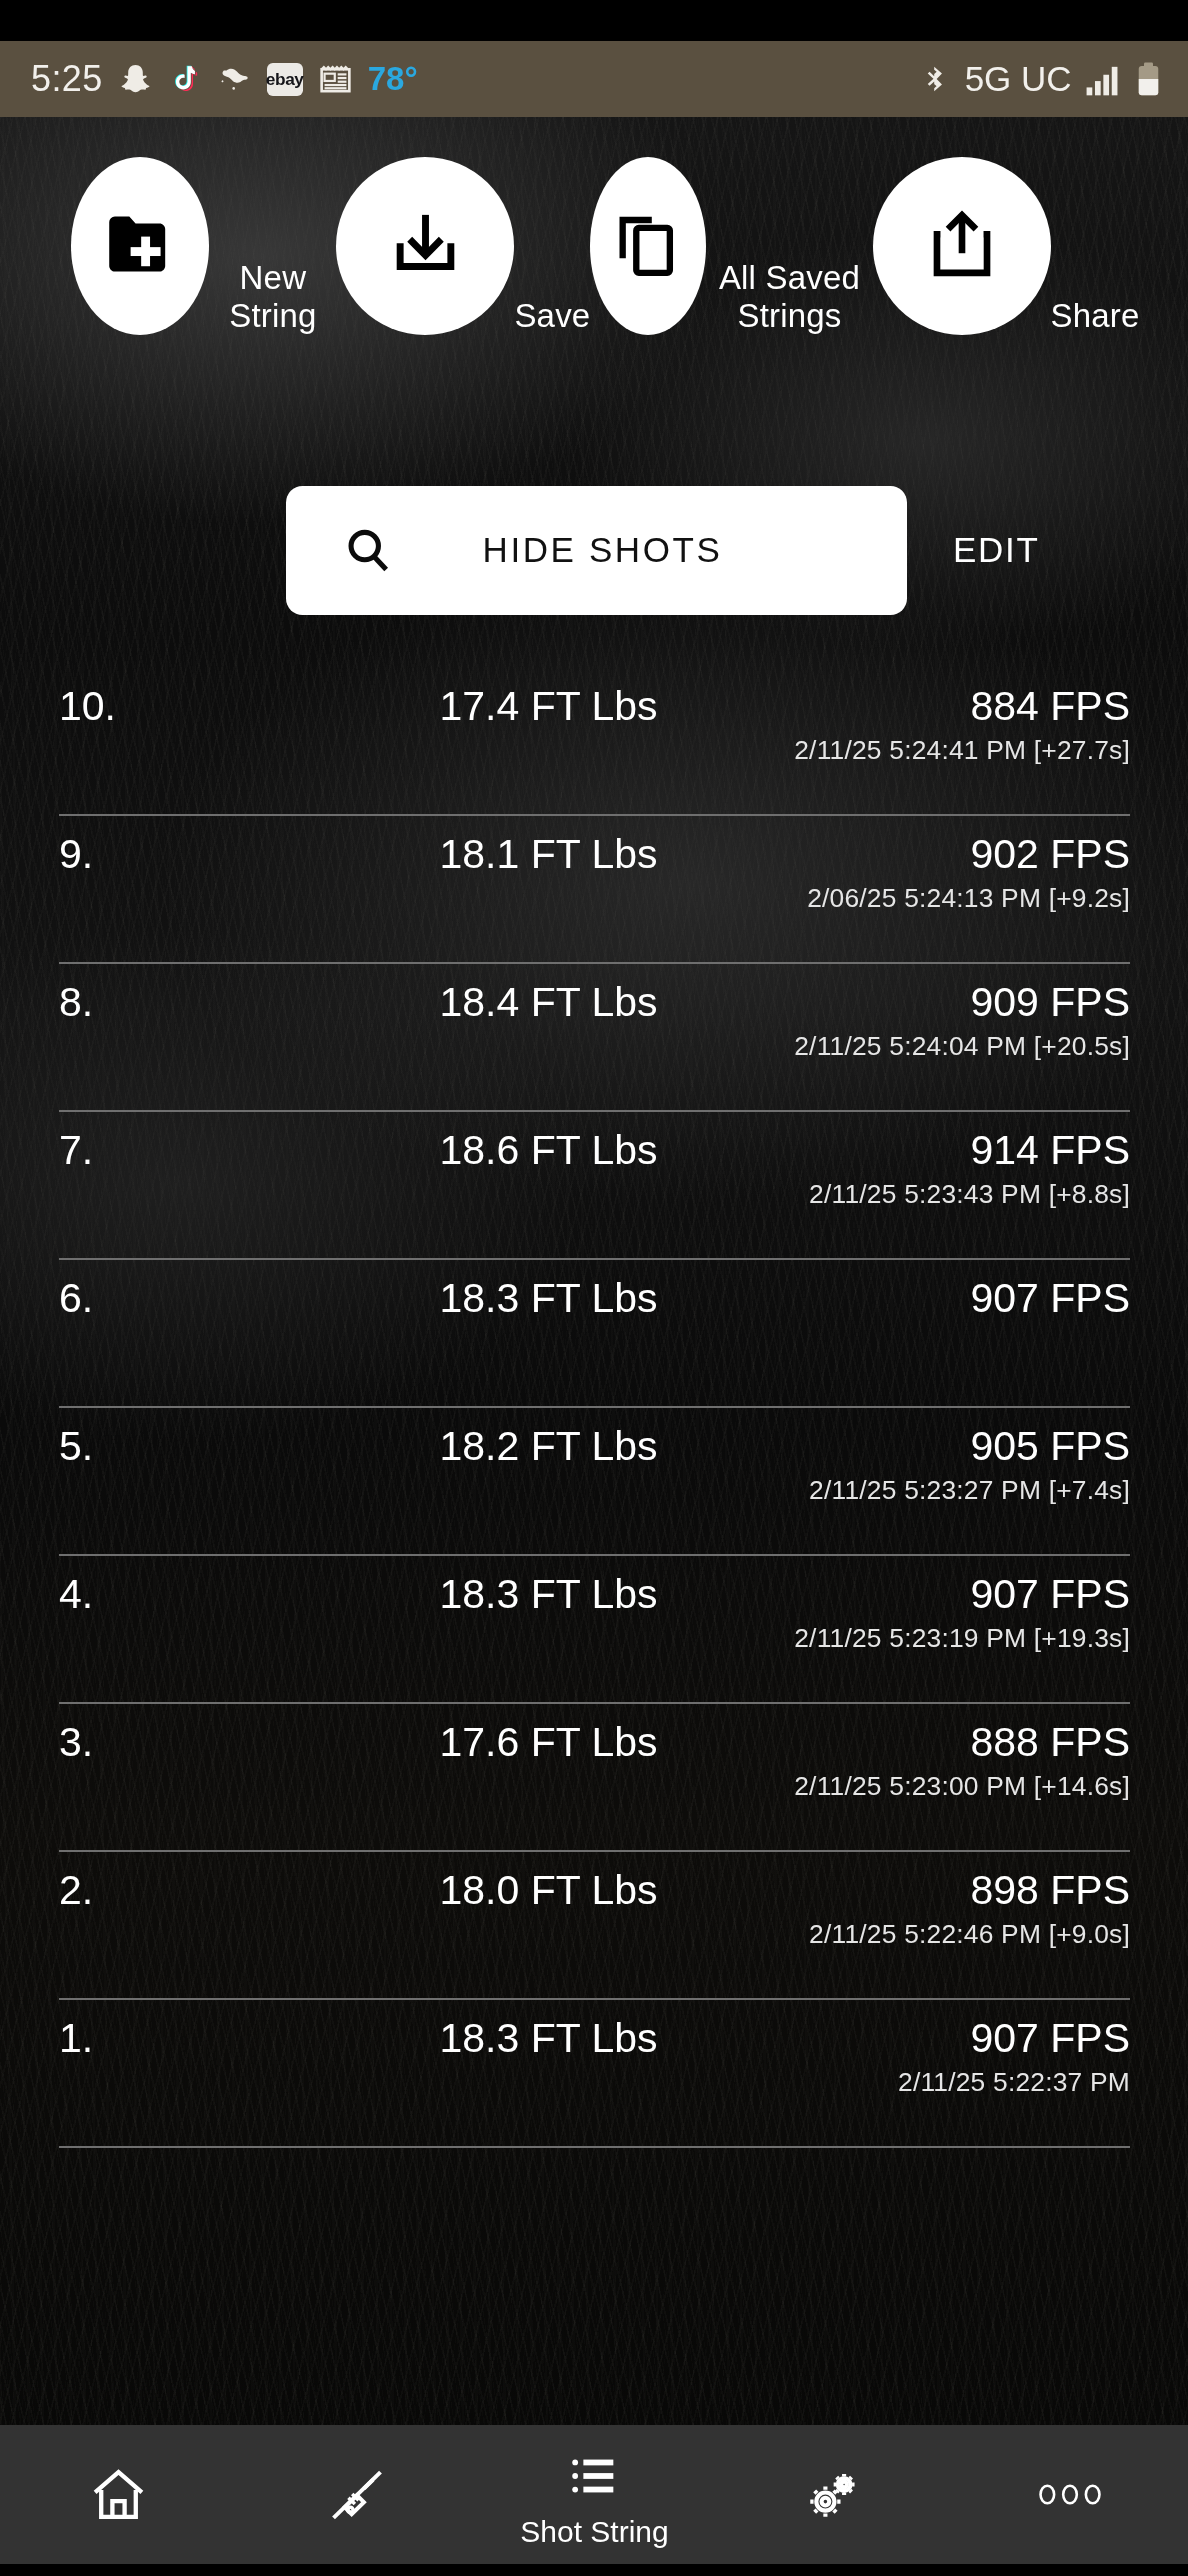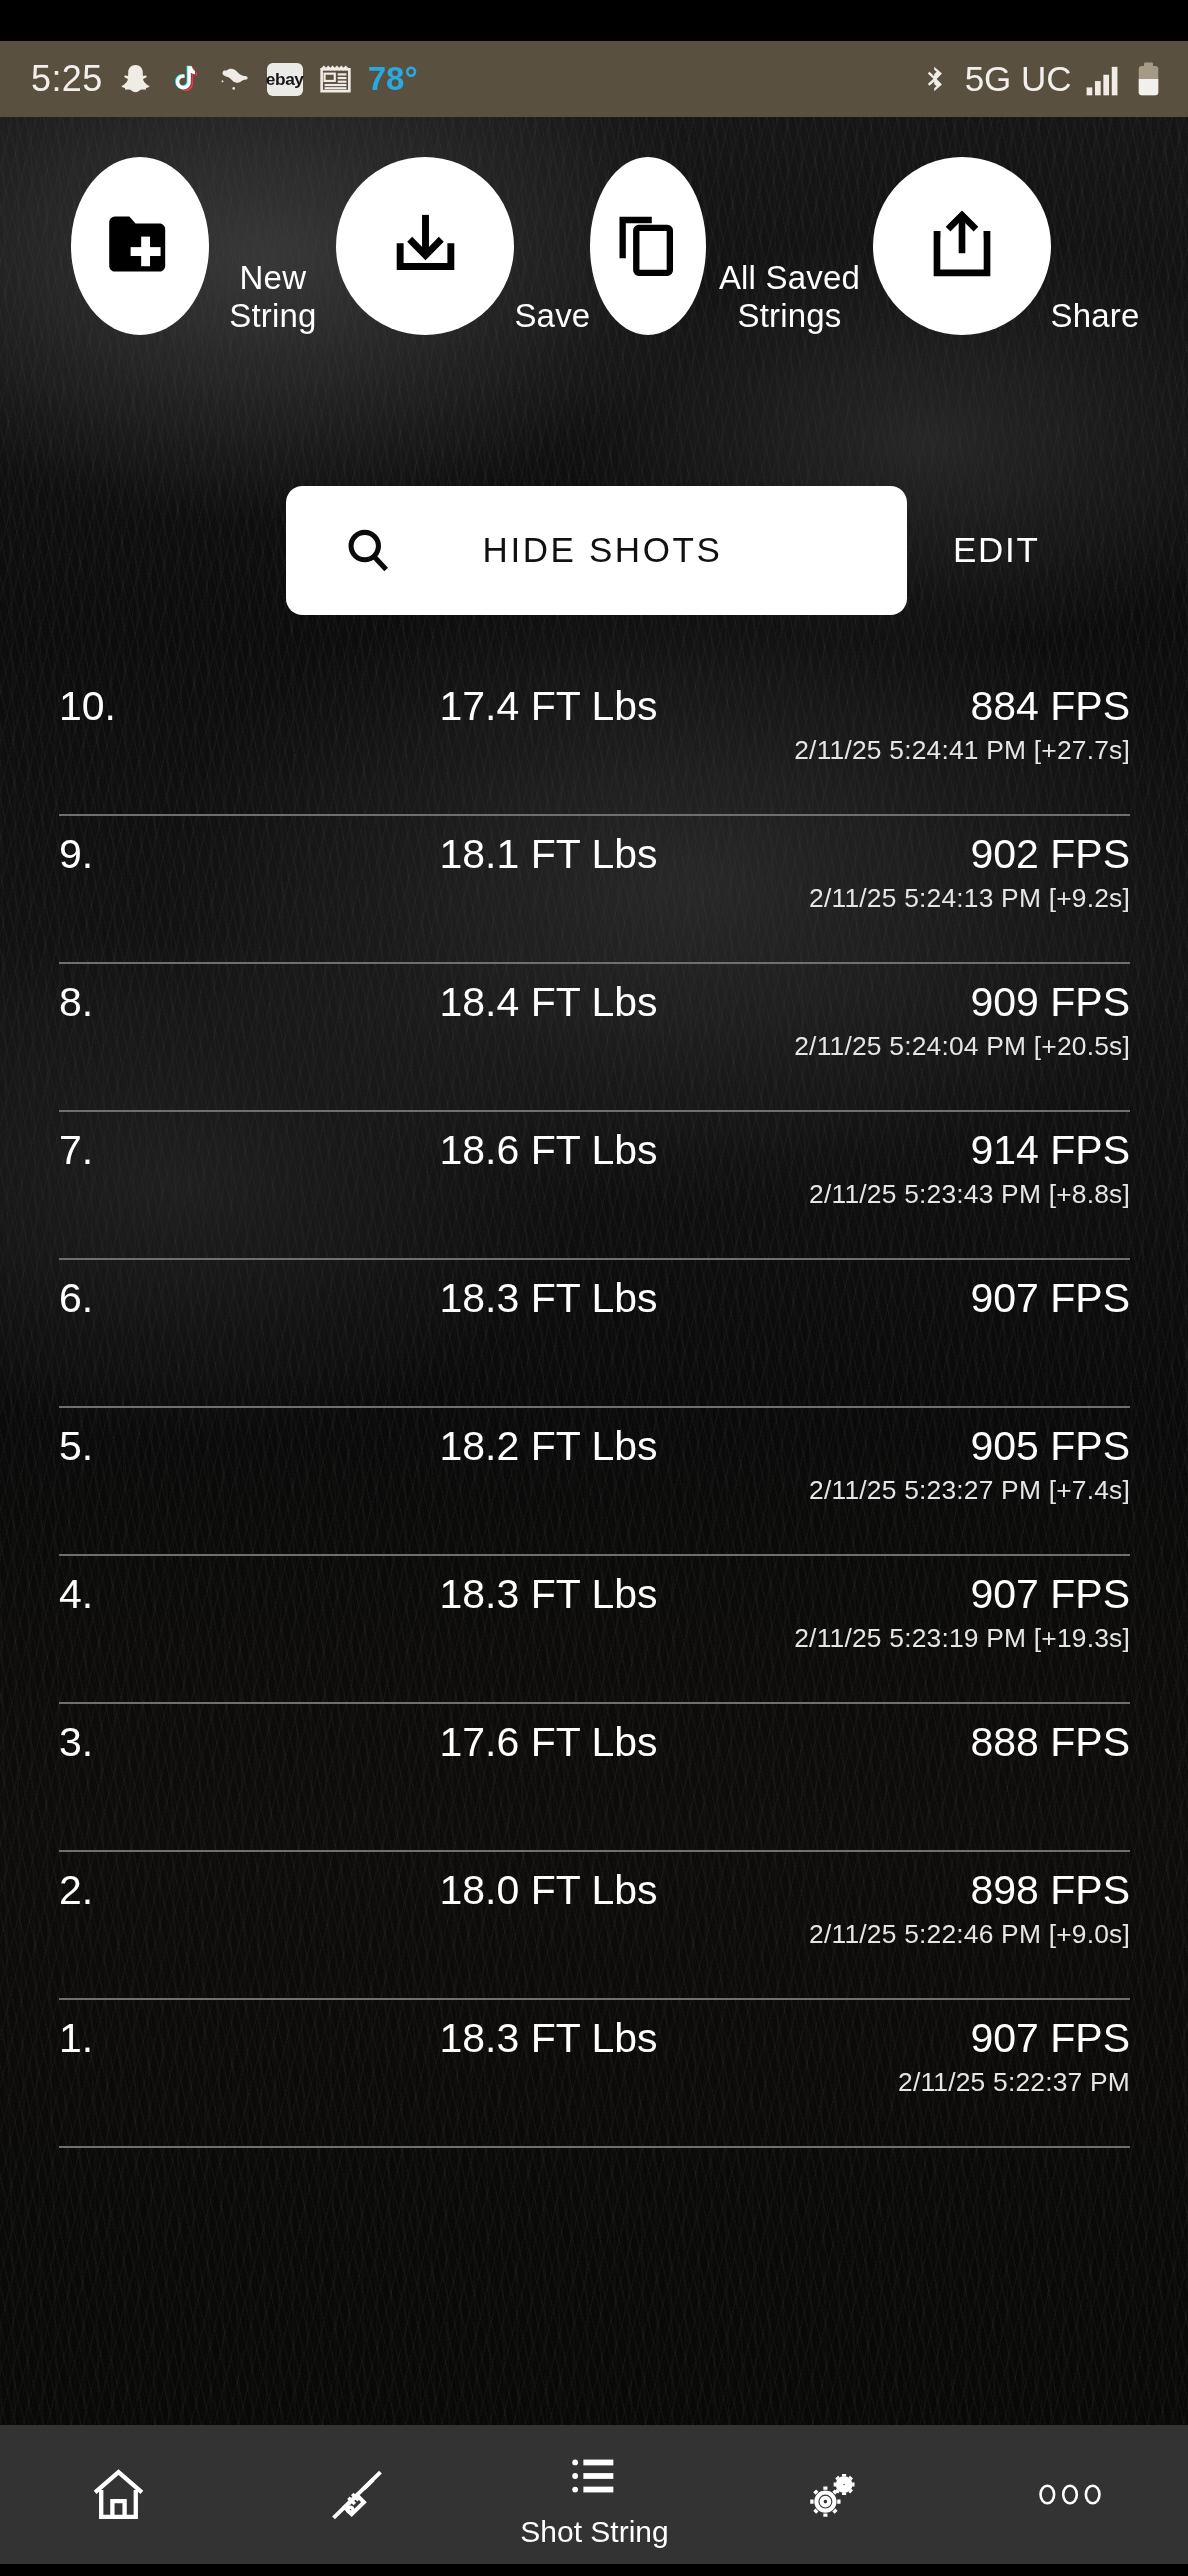--- a/index.html
+++ b/index.html
@@ -294,21 +294,21 @@
       <div class="shot-meta">2/11/25 5:24:41 PM [+27.7s]</div>
       <div class="shot-div"></div>
     </div>
 
     <div class="shot-row">
       <div class="shot-main">
         <span class="shot-index">9.</span>
         <span class="shot-energy">18.1 FT Lbs</span>
         <span class="shot-speed">902 FPS</span>
       </div>
-      <div class="shot-meta">2/11/25 5:24:13 PM [+9.2s]</div>
+      <div class="shot-meta">2/06/25 5:24:13 PM [+9.2s]</div>
       <div class="shot-div"></div>
     </div>
 
     <div class="shot-row">
       <div class="shot-main">
         <span class="shot-index">8.</span>
         <span class="shot-energy">18.4 FT Lbs</span>
         <span class="shot-speed">909 FPS</span>
       </div>
       <div class="shot-meta">2/11/25 5:24:04 PM [+20.5s]</div>
@@ -353,20 +353,21 @@
       <div class="shot-meta">2/11/25 5:23:19 PM [+19.3s]</div>
       <div class="shot-div"></div>
     </div>
 
     <div class="shot-row">
       <div class="shot-main">
         <span class="shot-index">3.</span>
         <span class="shot-energy">17.6 FT Lbs</span>
         <span class="shot-speed">888 FPS</span>
       </div>
+      <div class="shot-meta">2/11/25 5:23:00 PM [+14.6s]</div>
       <div class="shot-div"></div>
     </div>
 
     <div class="shot-row">
       <div class="shot-main">
         <span class="shot-index">2.</span>
         <span class="shot-energy">18.0 FT Lbs</span>
         <span class="shot-speed">898 FPS</span>
       </div>
       <div class="shot-meta">2/11/25 5:22:46 PM [+9.0s]</div>

